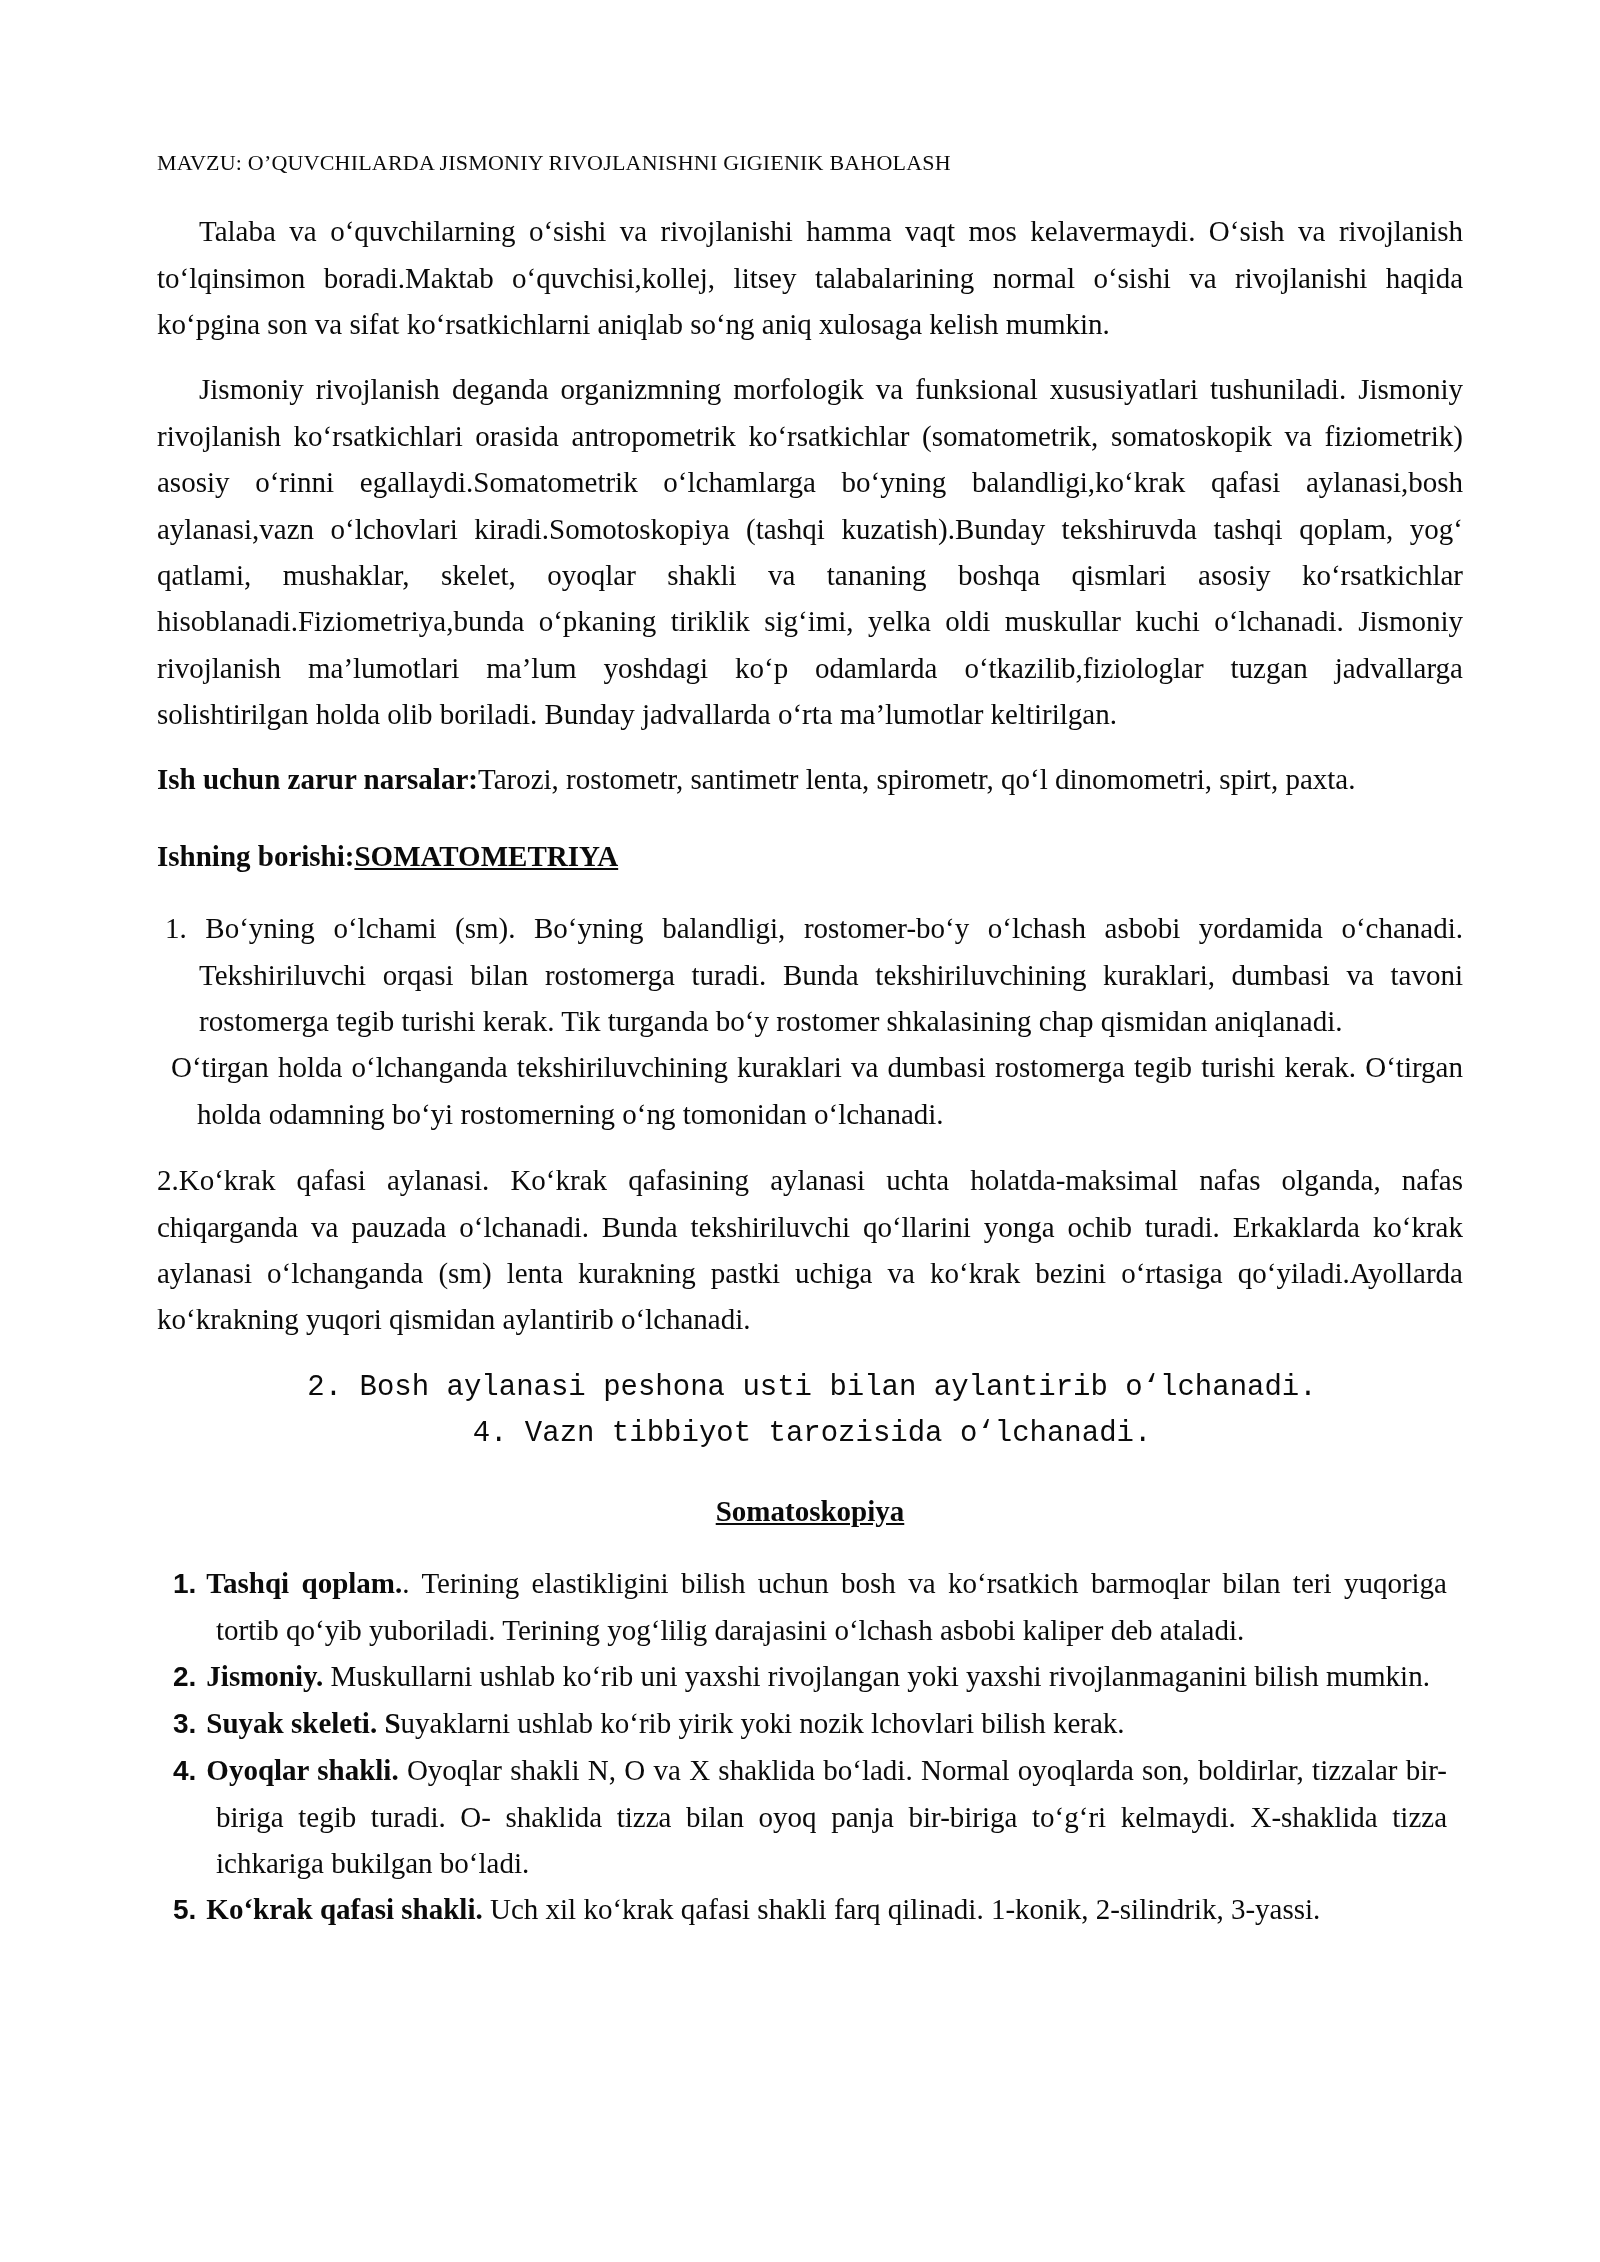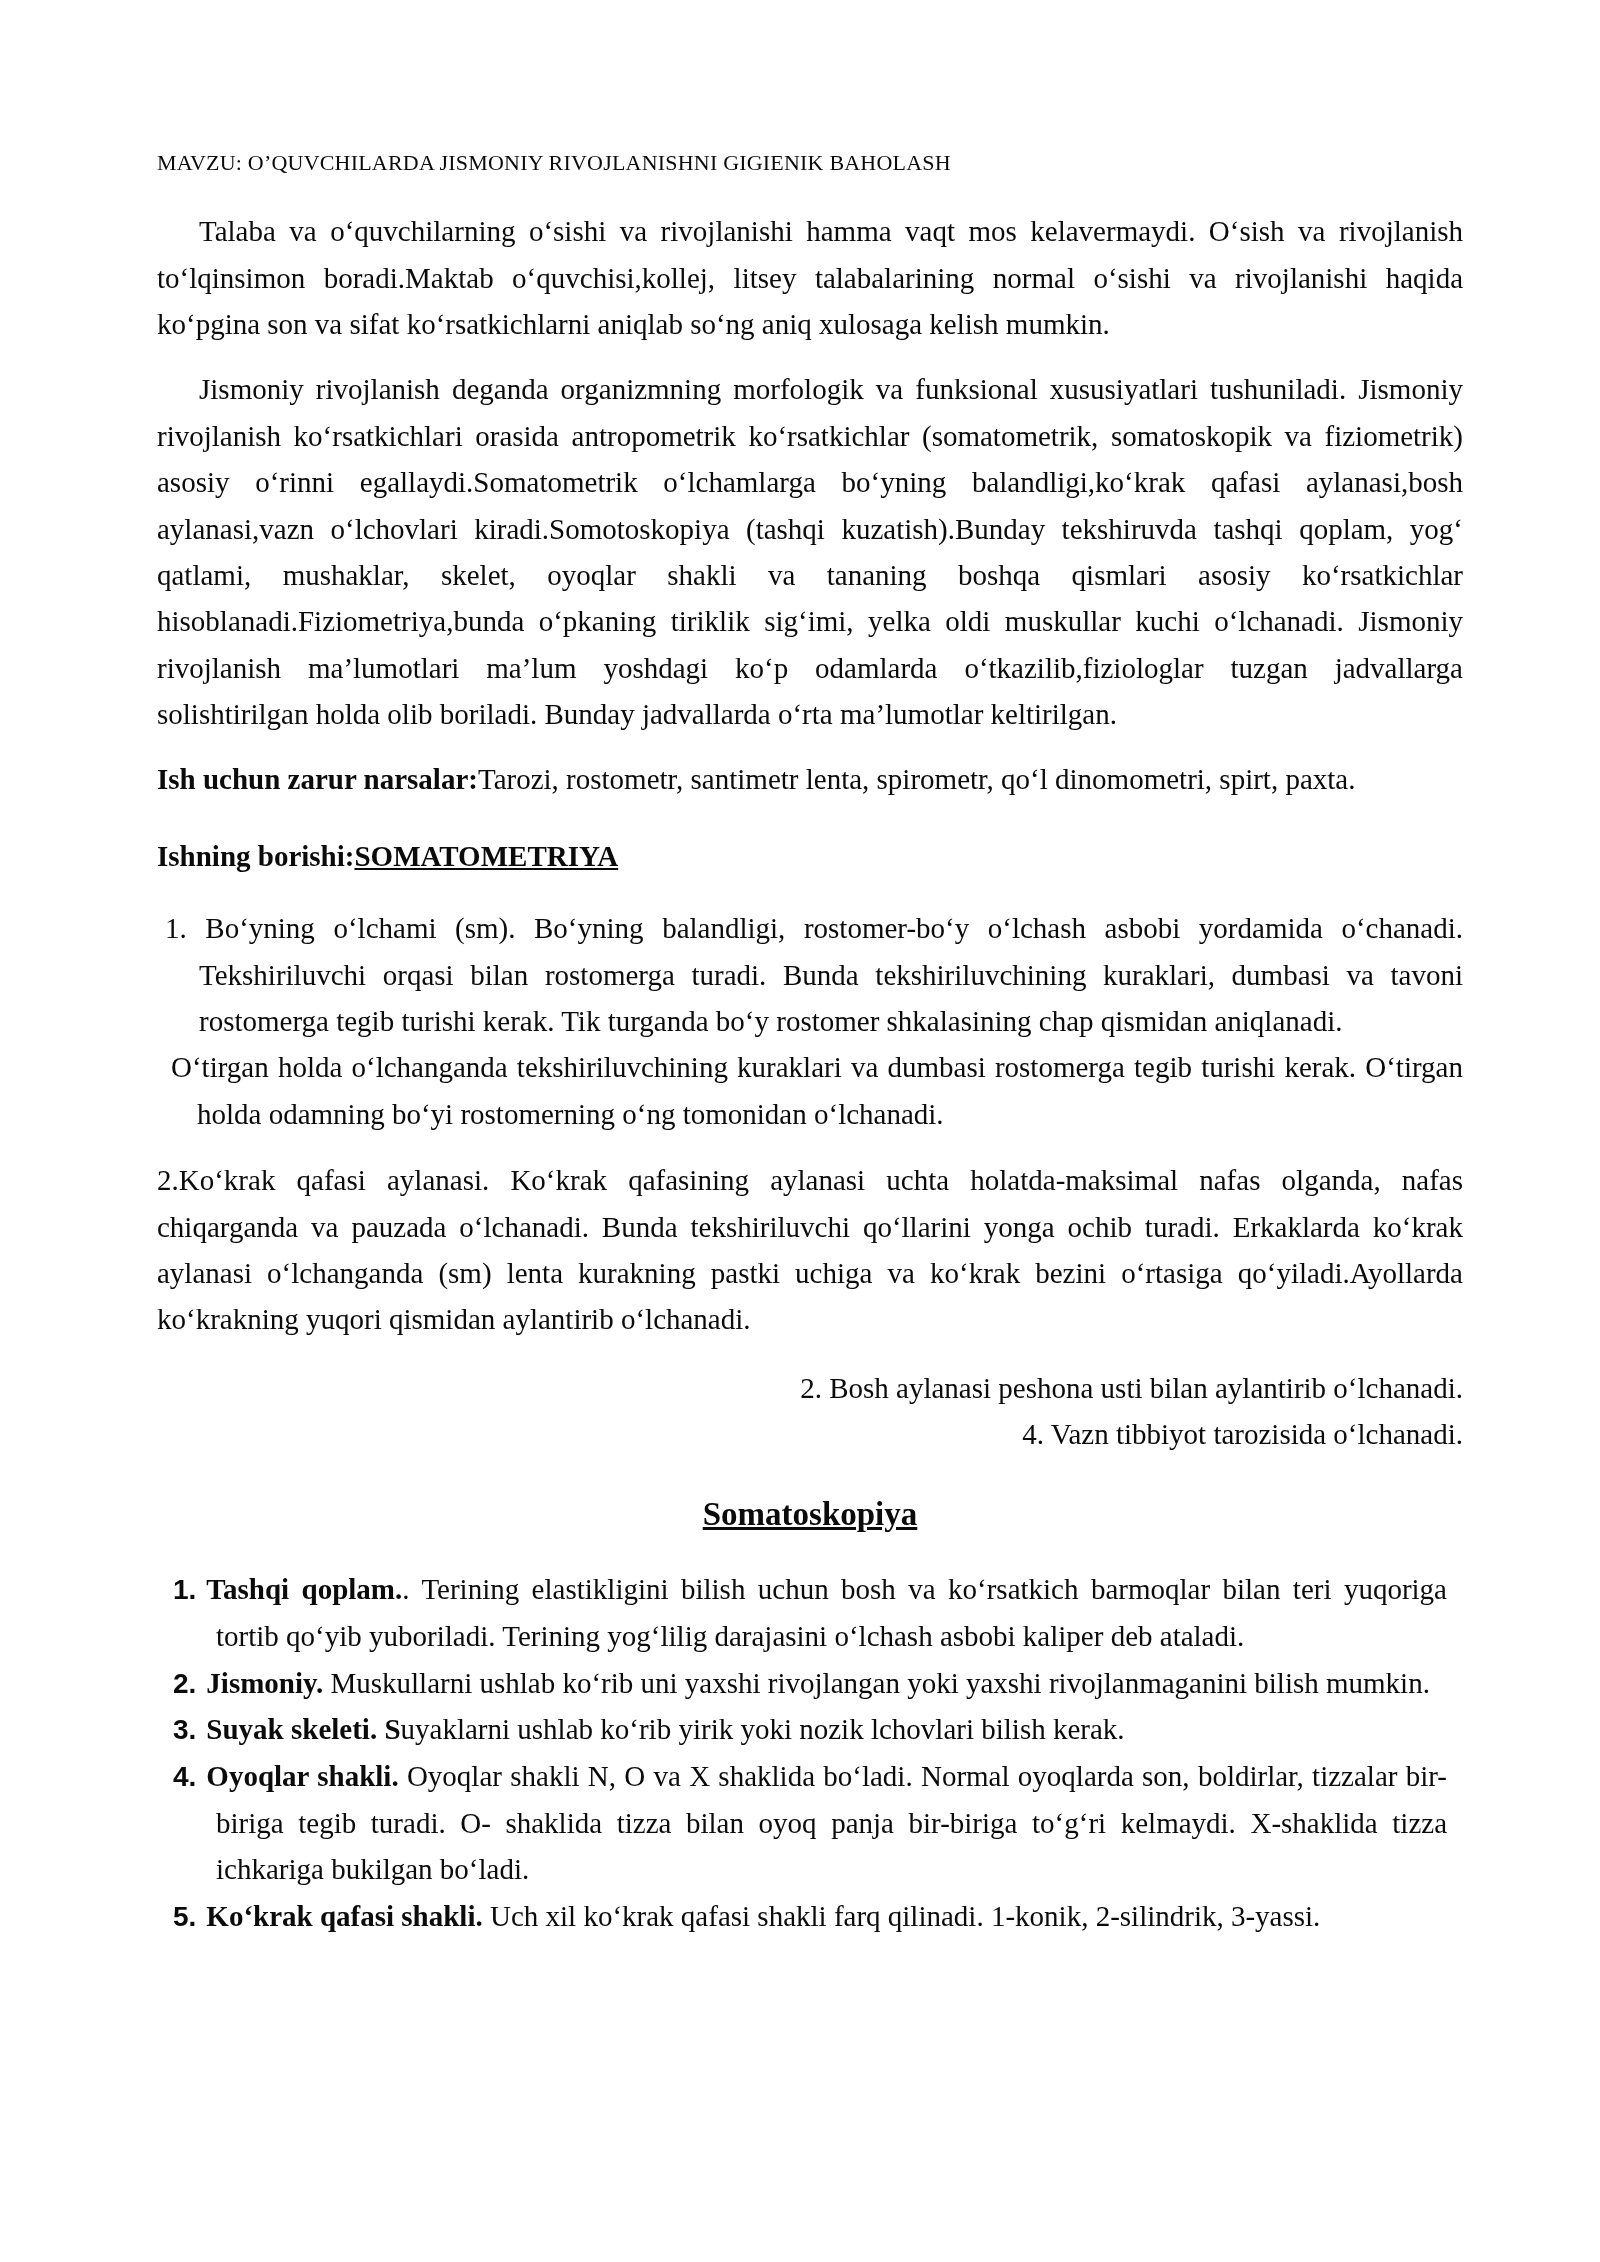--- a/index.html
+++ b/index.html
@@ -51,22 +51,23 @@
   }
   .hang-item .num { display: inline; }
   .note-par {
     margin: 0 0 20px 0;
     padding-left: 40px;
     text-indent: -26px;
     text-align: justify;
   }
   .plain-line {
     margin: 0;
-    text-align: right;
+    text-align: center;
     padding-left: 4px;
+    font-family: Liberation Mono, monospace;
   }
   .plain-line.first { margin-top: 22px; }
   .center-heading {
     text-align: center;
     font-weight: bold;
     margin: 30px 0 26px 0;
   }
   ol.skopiya {
     margin: 16px;
     padding: 0;
@@ -102,21 +103,21 @@
 
   <p class="hang-item"><span class="num">1.</span> <span>Bo‘yning o‘lchami (sm). Bo‘yning balandligi, rostomer-bo‘y o‘lchash asbobi yordamida o‘chanadi. Tekshiriluvchi orqasi bilan rostomerga turadi. Bunda tekshiriluvchining kuraklari, dumbasi va tavoni rostomerga tegib turishi kerak. Tik turganda bo‘y rostomer shkalasining chap qismidan aniqlanadi.</span></p>
 
   <p class="note-par">O‘tirgan holda o‘lchanganda tekshiriluvchining kuraklari va dumbasi rostomerga tegib turishi kerak. O‘tirgan holda odamning bo‘yi rostomerning o‘ng tomonidan o‘lchanadi.</p>
 
   <p class="body-par">2.Ko‘krak qafasi aylanasi. Ko‘krak qafasining aylanasi uchta  holatda-maksimal nafas olganda, nafas chiqarganda va pauzada o‘lchanadi. Bunda tekshiriluvchi qo‘llarini yonga ochib turadi. Erkaklarda ko‘krak aylanasi o‘lchanganda (sm) lenta kurakning pastki uchiga va ko‘krak bezini o‘rtasiga qo‘yiladi.Ayollarda ko‘krakning yuqori qismidan aylantirib o‘lchanadi.</p>
 
   <p class="plain-line first">2.  Bosh aylanasi peshona usti bilan aylantirib o‘lchanadi.</p>
   <p class="plain-line">4. Vazn tibbiyot tarozisida o‘lchanadi.</p>
 
-  <h2 class="center-heading" style="font-size:33px;"><span class="underline">Somatoskopiya</span></h2>
+  <h2 class="center-heading" style="font-size:29px;"><span class="underline">Somatoskopiya</span></h2>
 
   <ol class="skopiya">
     <li><span class="num">1.</span><span class="bold">Tashqi qoplam.</span><span>. Terining elastikligini bilish uchun bosh va ko‘rsatkich barmoqlar bilan teri yuqoriga tortib qo‘yib yuboriladi. Terining yog‘lilig darajasini o‘lchash asbobi kaliper deb ataladi.</span></li>
     <li><span class="num">2.</span><span class="bold">Jismoniy.</span><span> Muskullarni ushlab ko‘rib uni yaxshi rivojlangan yoki yaxshi rivojlanmaganini bilish mumkin.</span></li>
     <li><span class="num">3.</span><span class="bold">Suyak skeleti. S</span><span>uyaklarni ushlab ko‘rib yirik yoki nozik lchovlari bilish kerak.</span></li>
     <li><span class="num">4.</span><span class="bold">Oyoqlar shakli.</span><span> Oyoqlar shakli N, O va X shaklida bo‘ladi. Normal oyoqlarda son, boldirlar, tizzalar bir-biriga tegib turadi. O- shaklida tizza bilan oyoq panja bir-biriga to‘g‘ri kelmaydi. X-shaklida tizza ichkariga bukilgan bo‘ladi.</span></li>
     <li><span class="num">5.</span><span class="bold">Ko‘krak qafasi shakli.</span><span> Uch xil ko‘krak qafasi shakli farq qilinadi. 1-konik, 2-silindrik, 3-yassi.</span></li>
   </ol>
 
 </div>

